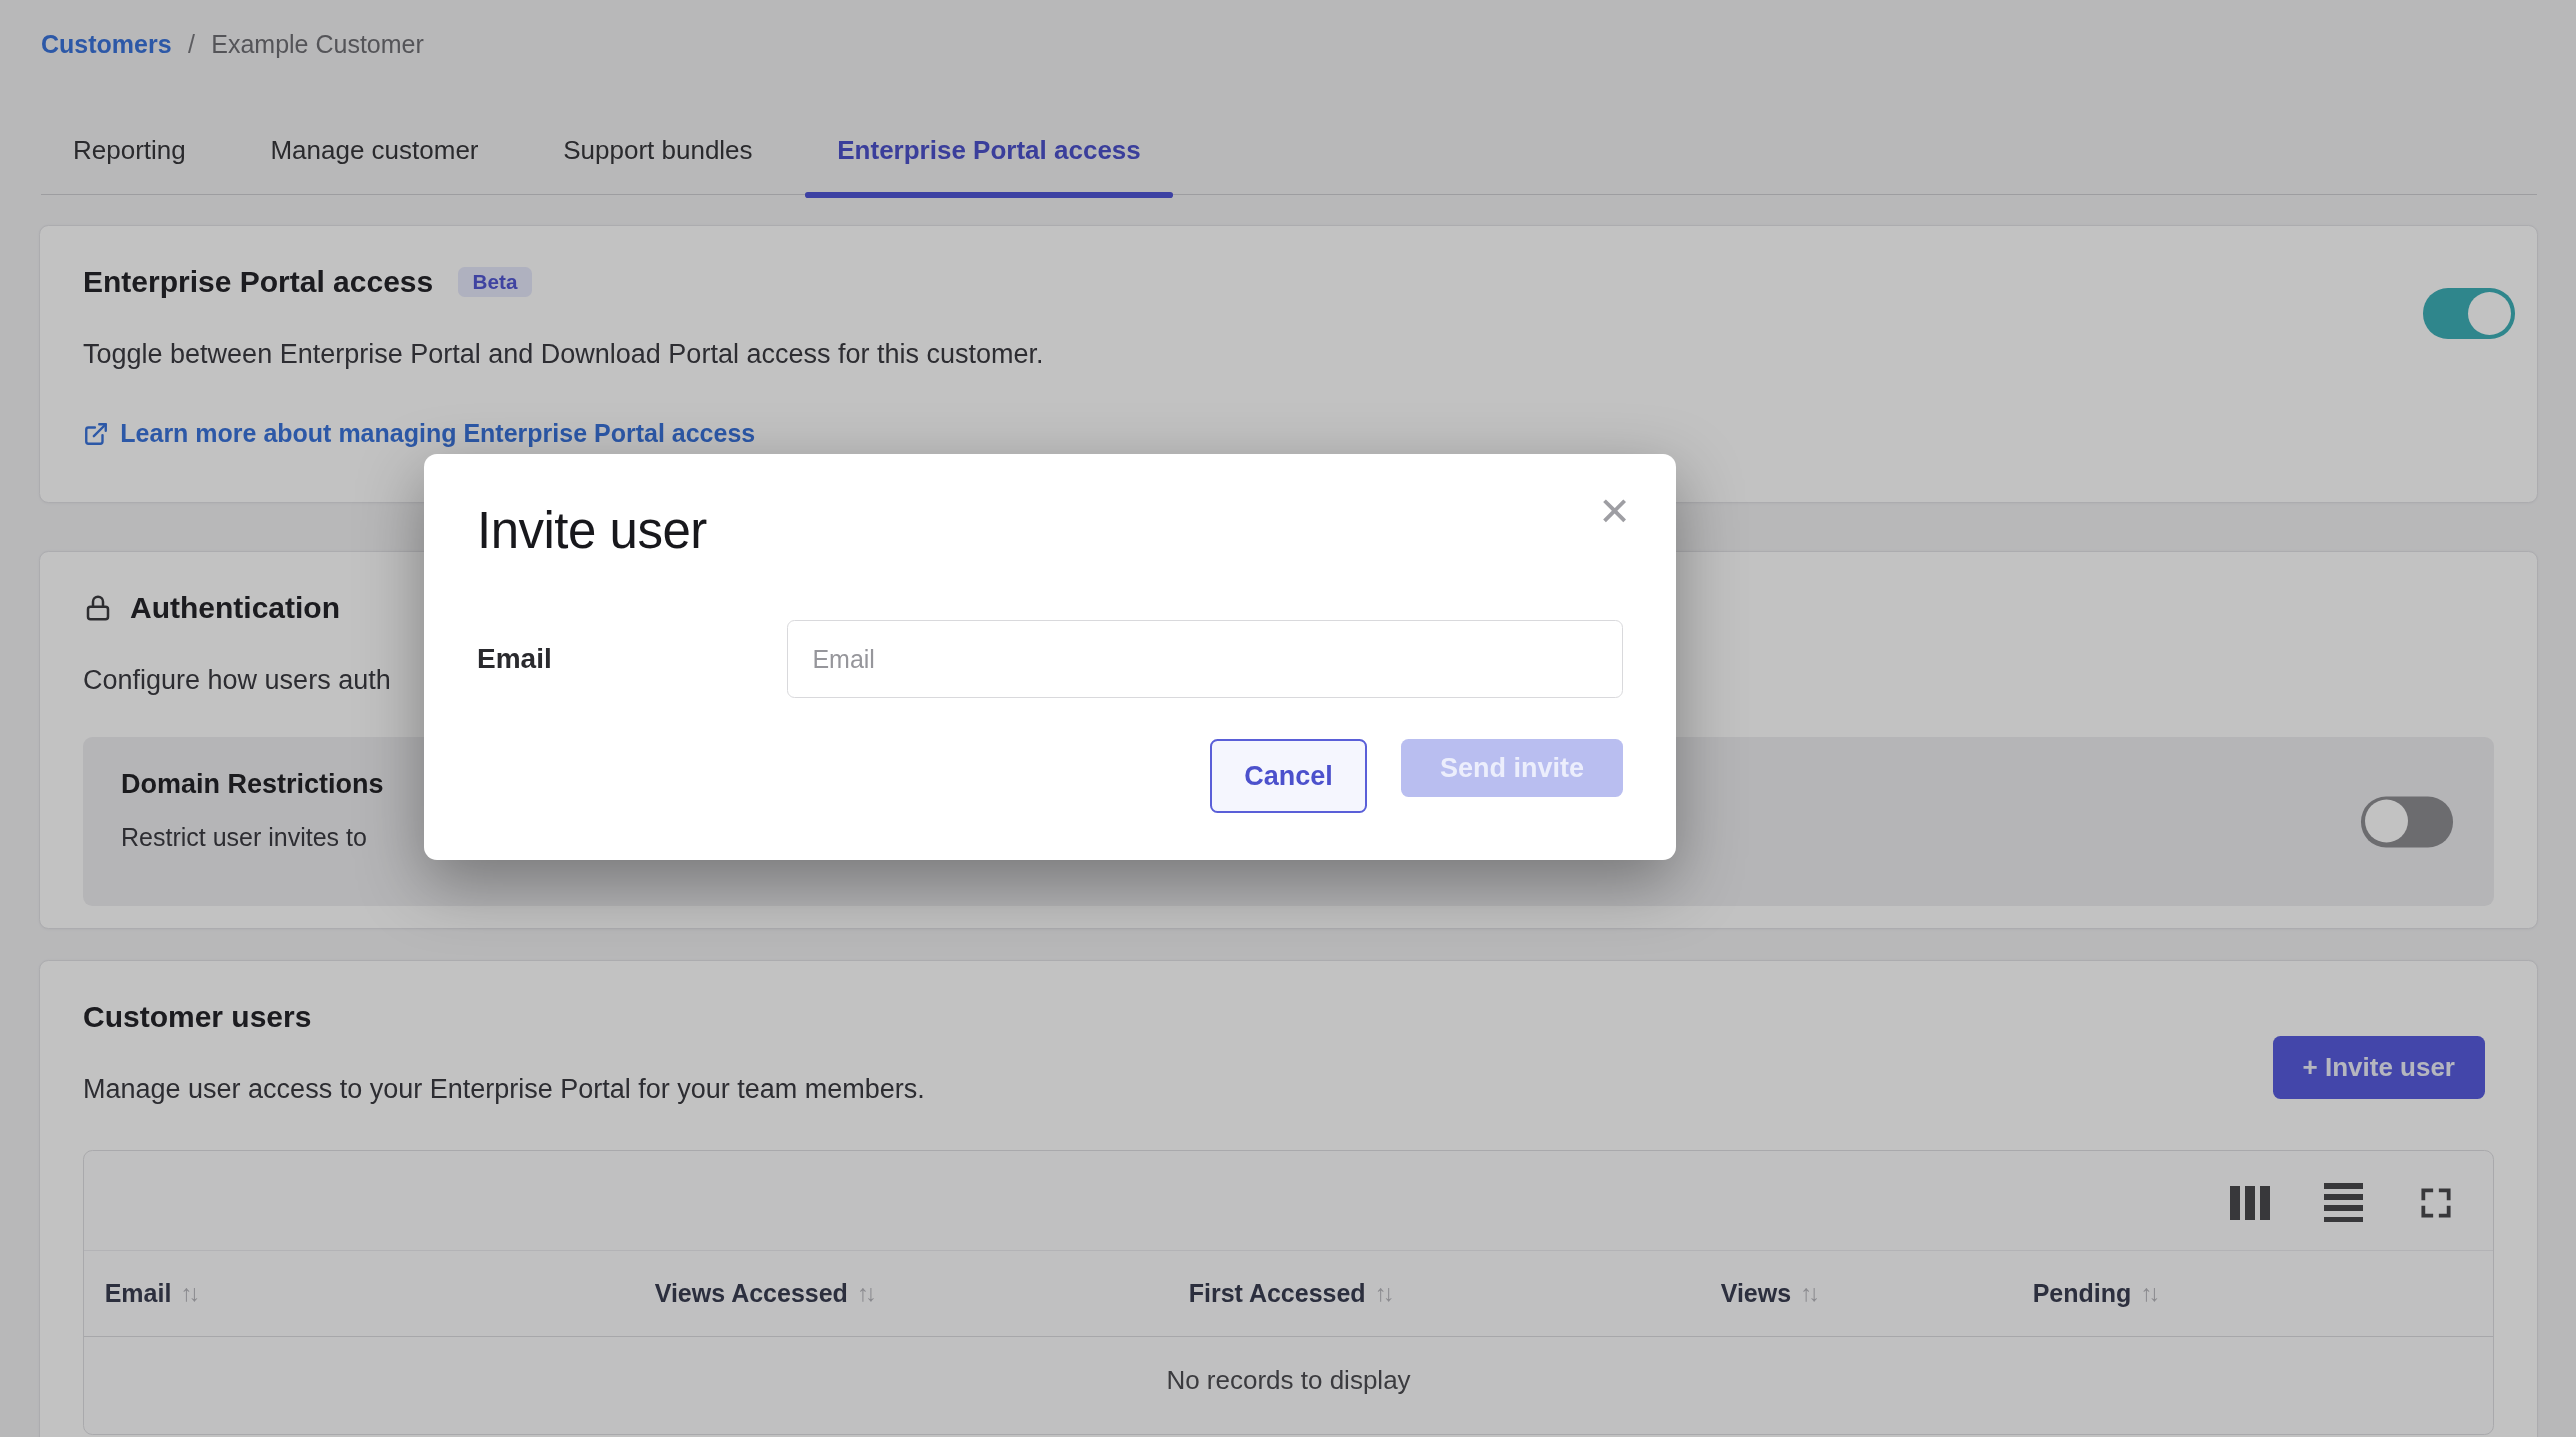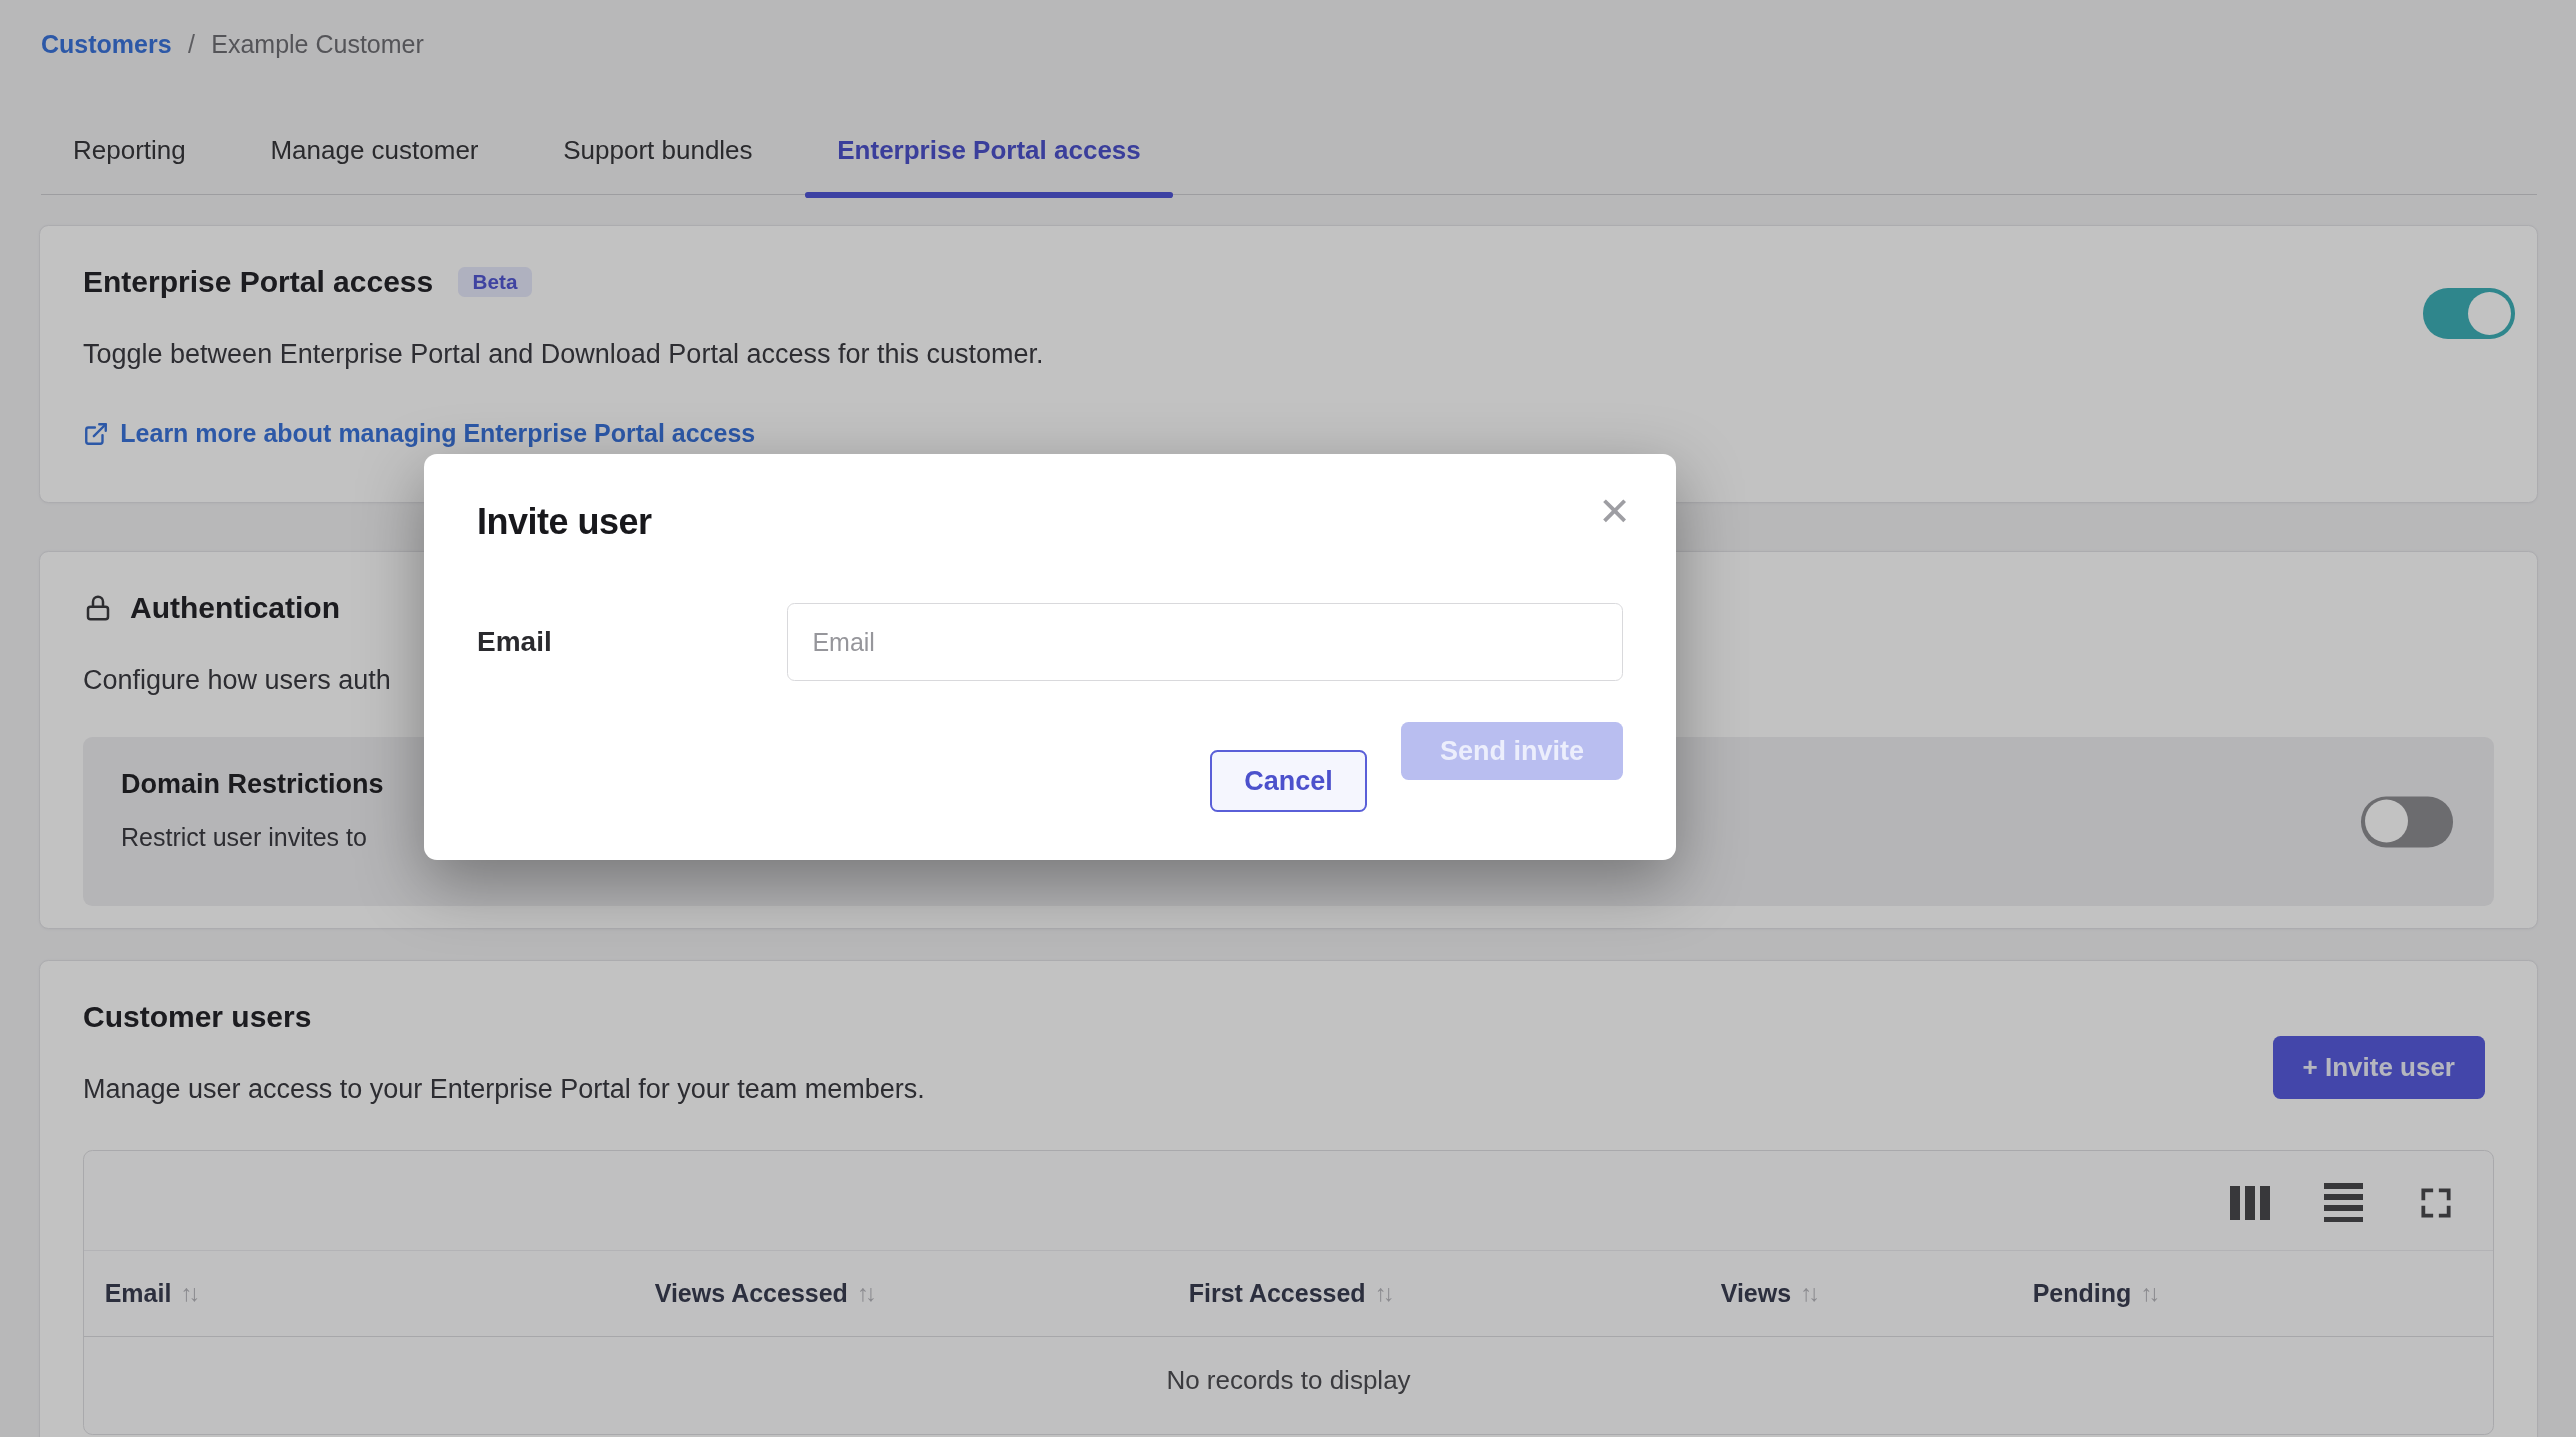--- a/index.html
+++ b/index.html
@@ -107,38 +107,38 @@
   .empty-row { padding:28px 0 38px 0; text-align:center; font-size:26px; color:#4e4e53; }
 
   
   .overlay { position:absolute; inset:0; background:rgba(0,0,0,0.24); z-index:10; }
   .modal {
     position:absolute; left:424px; top:454px; width:1252px; height:406px;
     background:#ffffff; border-radius:13px; z-index:20;
     box-shadow:0 22.5px 66px rgba(0,0,0,0.35);
     padding:47px 53px;
   }
-  .modal-title { font-size:36px; font-weight:700; color:#18181c; letter-spacing:-0.5px; }
+  .modal-title { font-size:51px; font-weight:400; color:#18181c; letter-spacing:-0.5px; }
   .modal-close {
     position:absolute; top:38px; right:45px; font-size:39px; color:#9e9ea3;
     cursor:pointer; line-height:1; font-weight:400;
   }
   .modal-form { margin-top:60px; display:flex; align-items:center; }
   .field-label { width:310px; font-size:28px; font-weight:700; color:#2a2a2e; }
   .email-input {
     flex:1; height:78px; border:1.9px solid #d9d9dc; border-radius:7.5px;
     font-size:25px; padding:0 24.4px; color:#27272b; outline:none;
     font-family:"Liberation Sans", sans-serif; background:#ffffff;
   }
   .email-input::placeholder { color:#96969b; }
   .modal-actions { margin-top:41px; display:flex; justify-content:flex-end; gap:34px; }
   .cancel-btn {
-    width:157px; height:62px; background:#f5f6fe; color:#4c51cc;
+    width:157px; height:74px; background:#f5f6fe; color:#4c51cc;
     border:2.8px solid #5a5fd8; border-radius:7.5px; font-size:27px; font-weight:700;
-    cursor:pointer; font-family:"Liberation Sans", sans-serif;margin-top:28px;
+    cursor:pointer; font-family:"Liberation Sans", sans-serif;
   }
   .send-btn {
     width:222px; height:58px; background:#b9bef0; color:#eceefc;
     border:none; border-radius:7.5px; font-size:27px; font-weight:700;
     cursor:default; font-family:"Liberation Sans", sans-serif;
   }
   svg { display:block; }
 </style>
 </head>
 <body>

